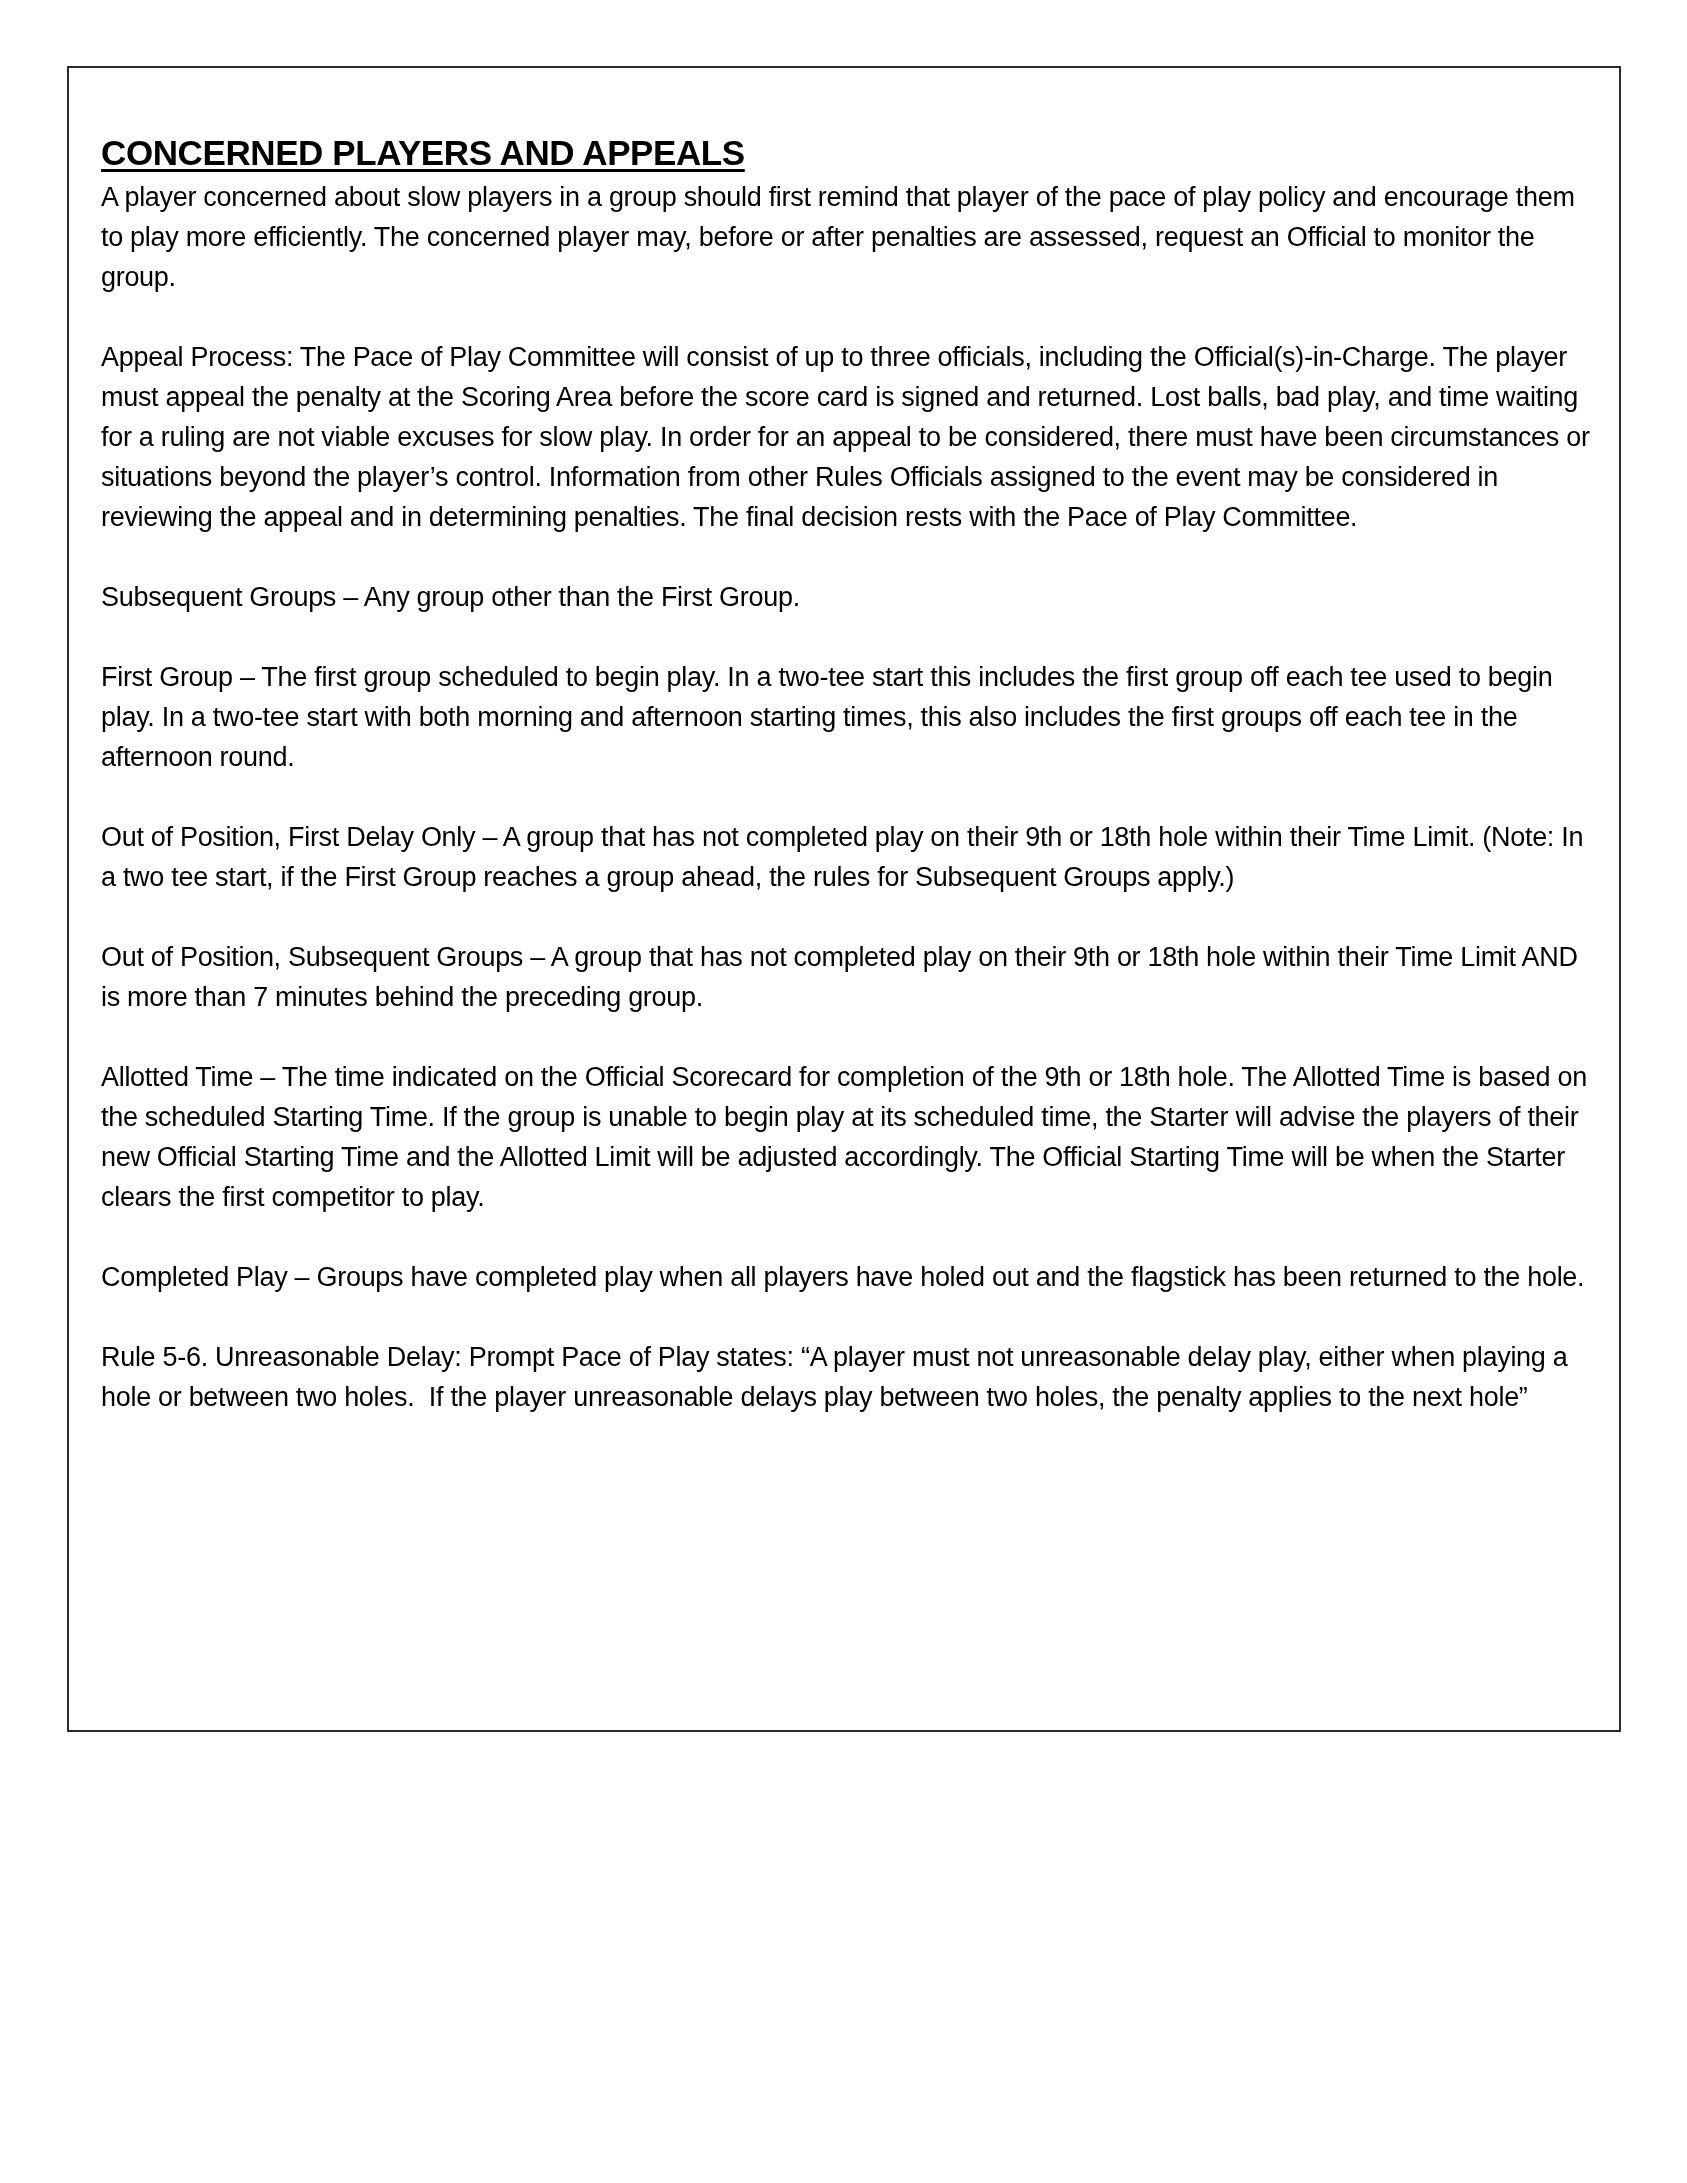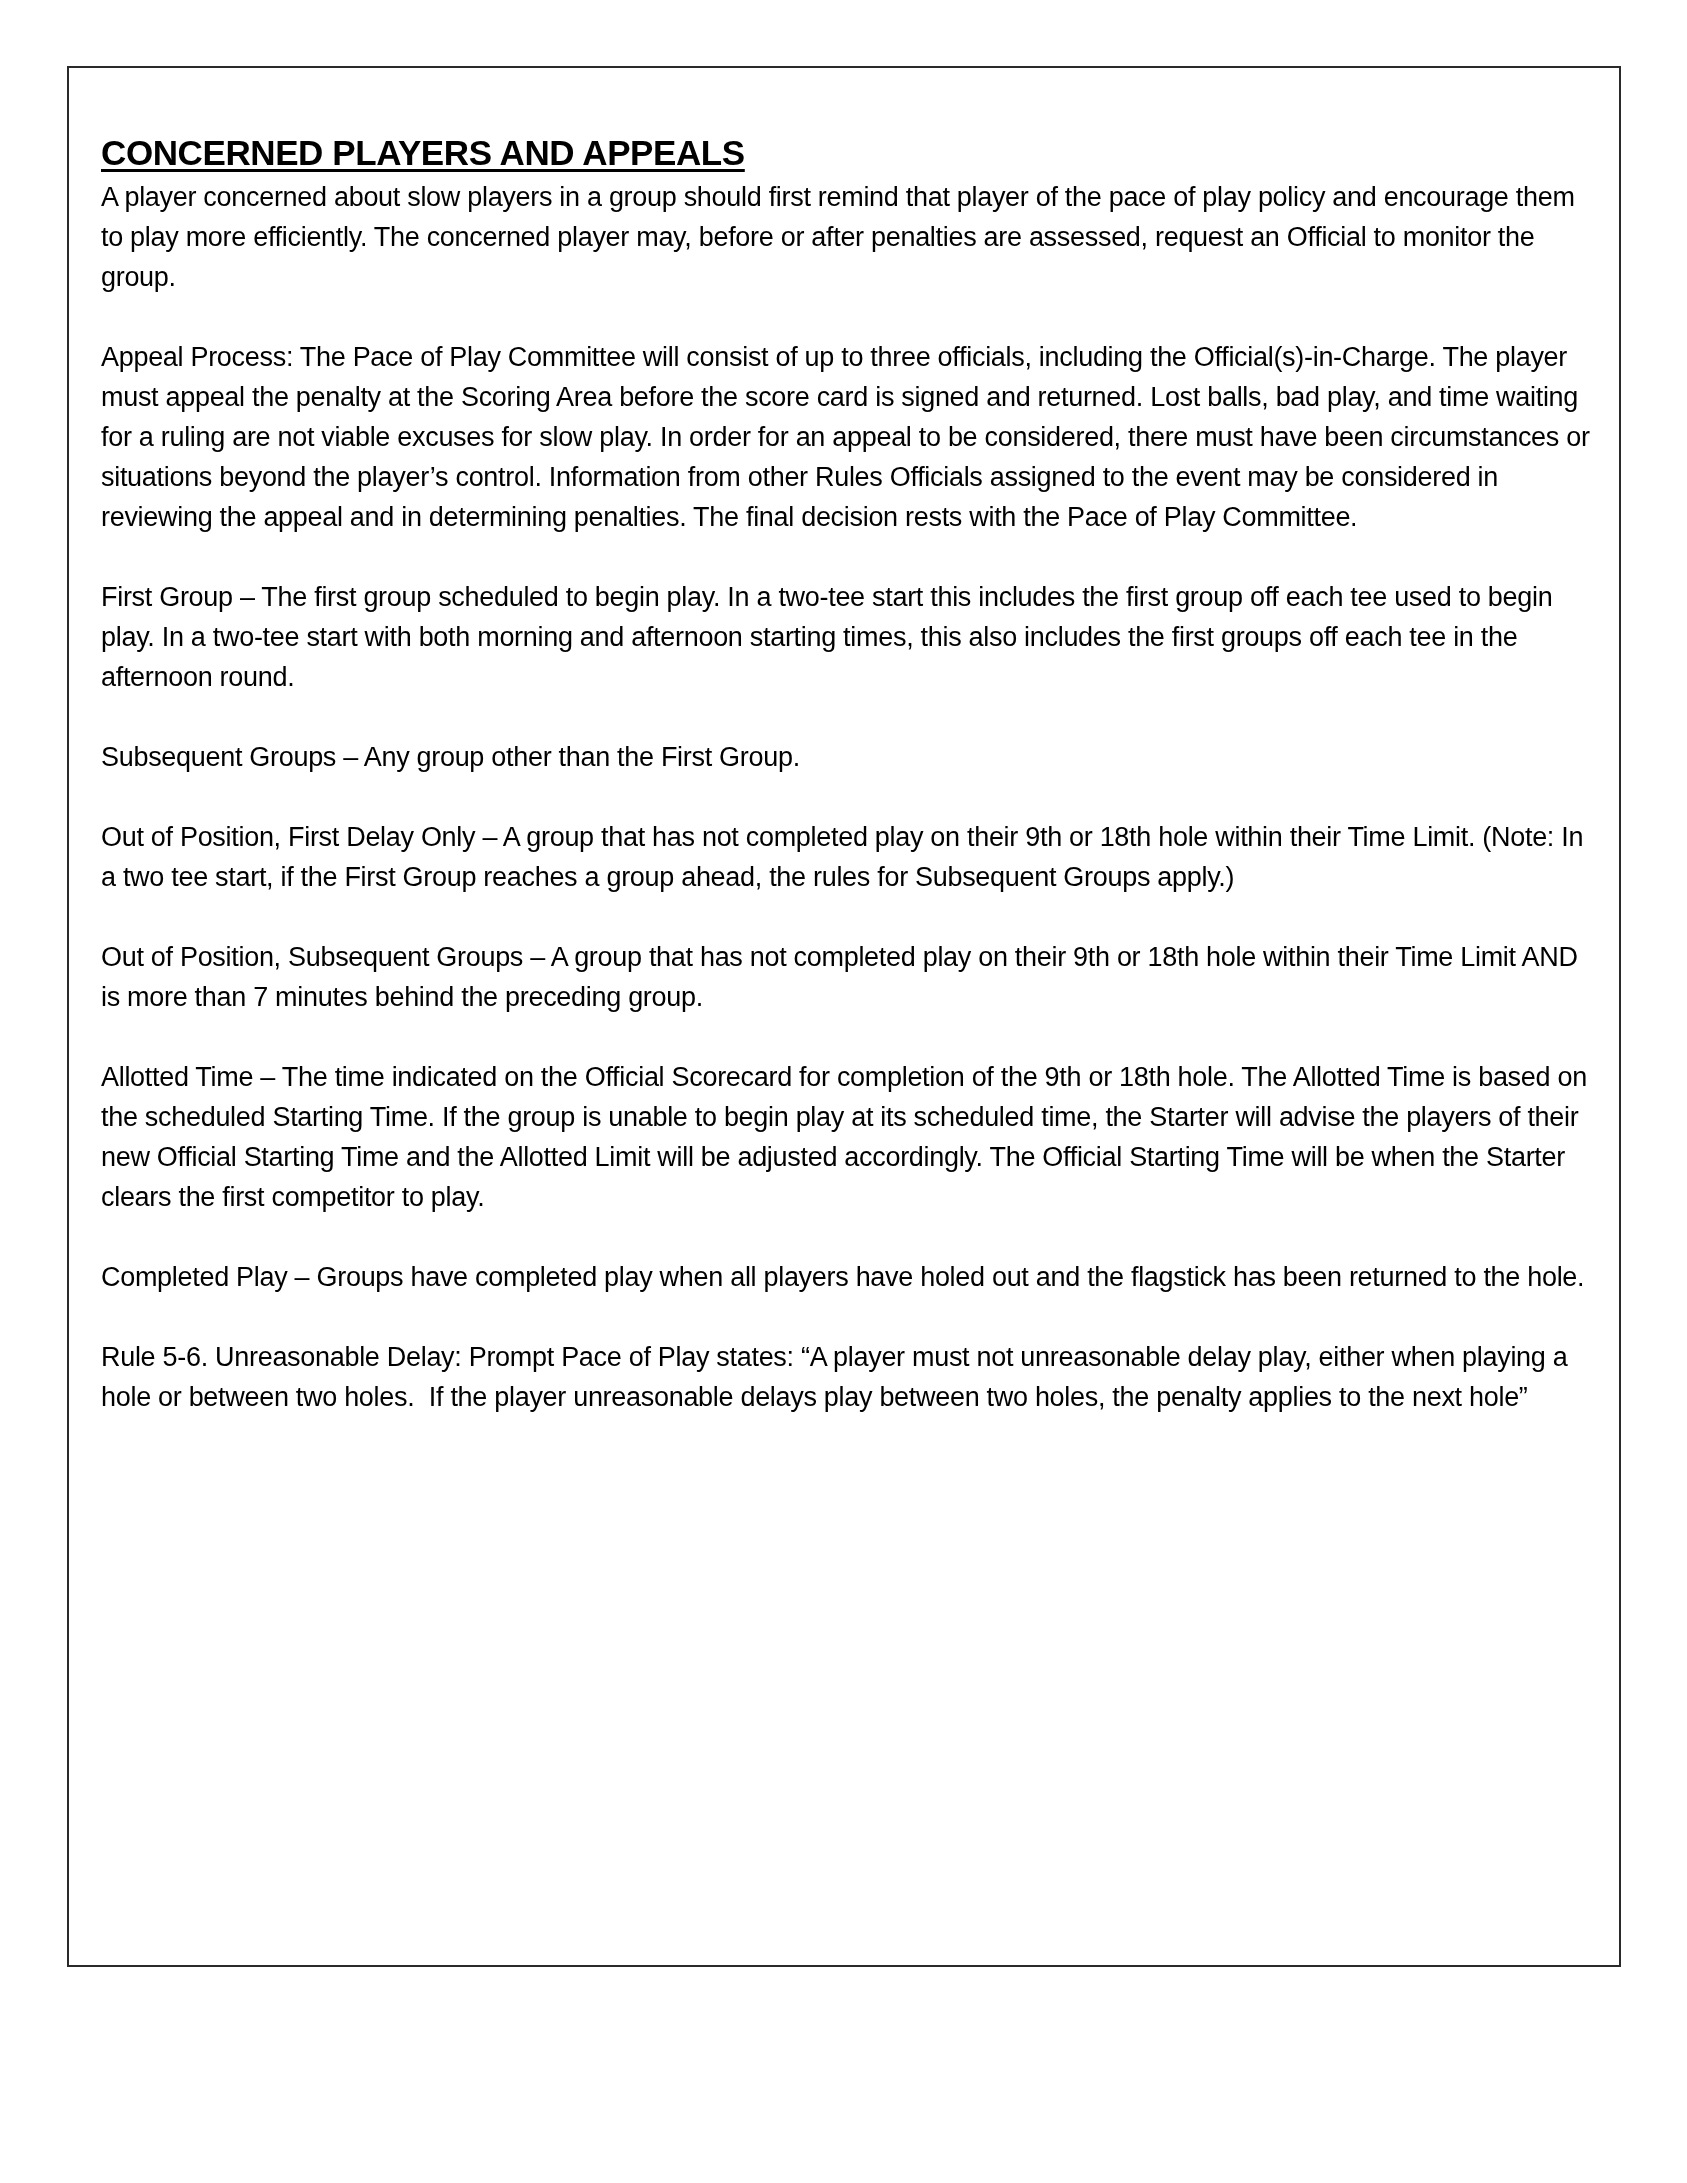--- a/index.html
+++ b/index.html
@@ -12,21 +12,21 @@
     height: 2183px;
     position: relative;
     font-family: "Liberation Sans", sans-serif;
     color: #000000;
   }
   .page-frame {
     position: absolute;
     left: 67px;
     top: 66px;
     width: 1554px;
-    height: 1901px;
+    height: 1666px;
     box-sizing: border-box;
     border: 2.5px solid #2a2a2a;
     background: #ffffff;
   }
   .doc-content {
     box-sizing: border-box;
     padding: 61px 22px 0 32px;
   }
   .heading {
     font-size: 35px;
@@ -52,22 +52,22 @@
   }
 </style>
 </head>
 <body>
 
 <div class="page-frame">
   <div class="doc-content">
       <h2 class="heading"><strong>CONCERNED PLAYERS AND APPEALS</strong></h2>
       <p class="paragraph"><span>A player concerned about slow players in a group should first remind that player of the pace of play policy and encourage them to play more efficiently. The concerned player may, before or after penalties are assessed, request an Official to monitor the group.</span></p>
       <p class="paragraph"><strong>Appeal Process: </strong><span>The Pace of Play Committee will consist of up to three officials, including the Official(s)-in-Charge. The player must appeal the penalty at the Scoring Area before the score card is signed and returned. </span><strong>Lost balls, bad play, and time waiting for a ruling are not viable excuses for slow play. </strong><span>In order for an appeal to be considered, there must have been circumstances or situations beyond the player’s control. Information from other Rules Officials assigned to the event may be considered in reviewing the appeal and in determining penalties. The final decision rests with the Pace of Play Committee.</span></p>
+      <p class="paragraph"><strong>Subsequent Groups</strong><span> – Any group other than the First Group.</span></p>
       <p class="paragraph"><strong>First Group</strong><span> – The first group scheduled to begin play. In a two-tee start this includes the first group off each tee used to begin play. In a two-tee start with both morning and afternoon starting times, this also includes the first groups off each tee in the afternoon round.</span></p>
-      <p class="paragraph"><strong>Subsequent Groups</strong><span> – Any group other than the First Group.</span></p>
       <p class="paragraph"><strong>Out of Position, First Delay Only</strong><span> – A group that has not completed play on their 9th or 18th hole within their Time Limit. (Note: In a two tee start, if the First Group reaches a group ahead, the rules for Subsequent Groups apply.)</span></p>
       <p class="paragraph"><strong>Out of Position, Subsequent Groups</strong><span> – A group that has not completed play on their 9th or 18th hole within their Time Limit </span><strong>AND</strong><span> is more than 7 minutes behind the preceding group.</span></p>
       <p class="paragraph"><strong>Allotted Time</strong><span> – The time indicated on the Official Scorecard for completion of the 9th or 18th hole. The Allotted Time is based on the scheduled Starting Time. If the group is unable to begin play at its scheduled time, the Starter will advise the players of their new Official Starting Time and the Allotted Limit will be adjusted accordingly. The Official Starting Time will be when the Starter clears the first competitor to play.</span></p>
       <p class="paragraph big-gap"><strong>Completed Play</strong><span> – Groups have completed play when all players have holed out and the flagstick has been returned to the hole.</span></p>
       <p class="paragraph"><span>Rule 5-6. Unreasonable Delay: Prompt Pace of Play states: “A player must not unreasonable delay play, either when playing a hole or between two holes.  If the player unreasonable delays play between two holes, the penalty applies to the next hole”</span></p>
     </div>
 </div>
 
 
 </body></html>

